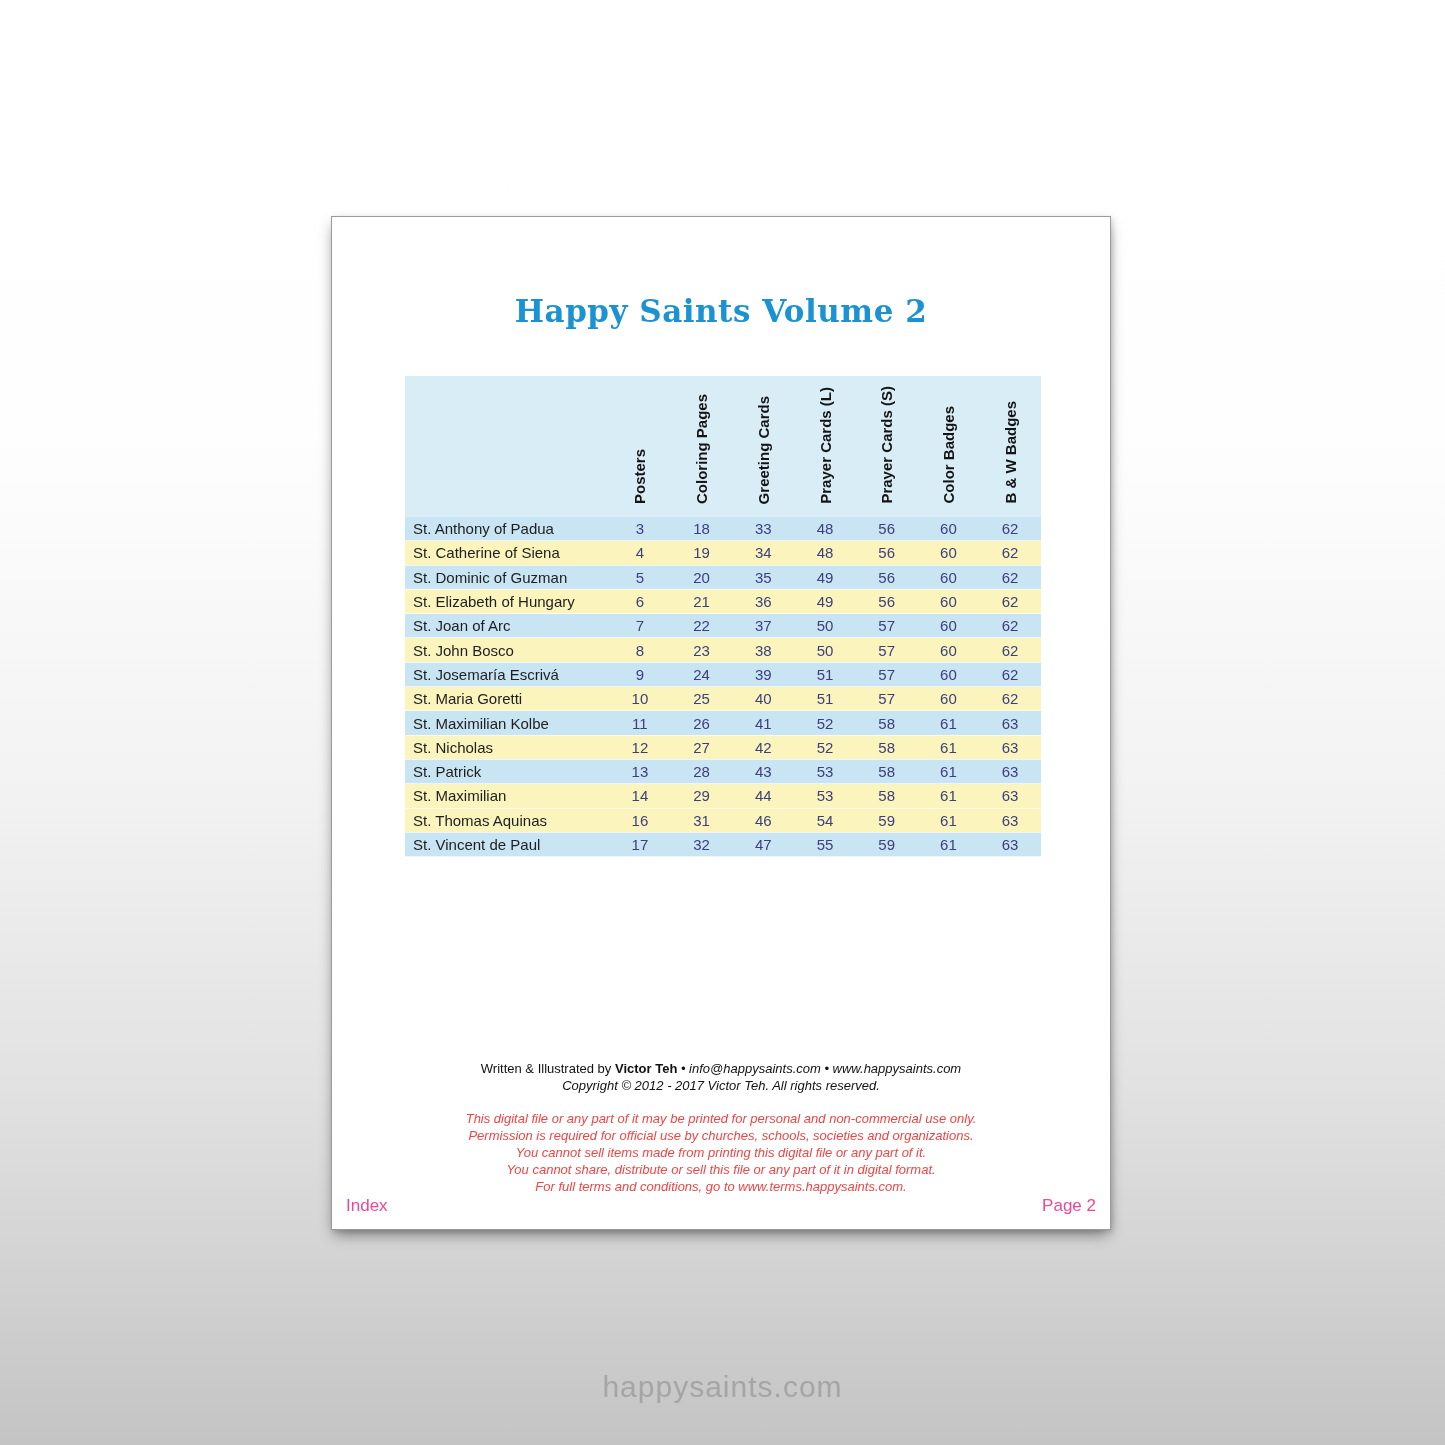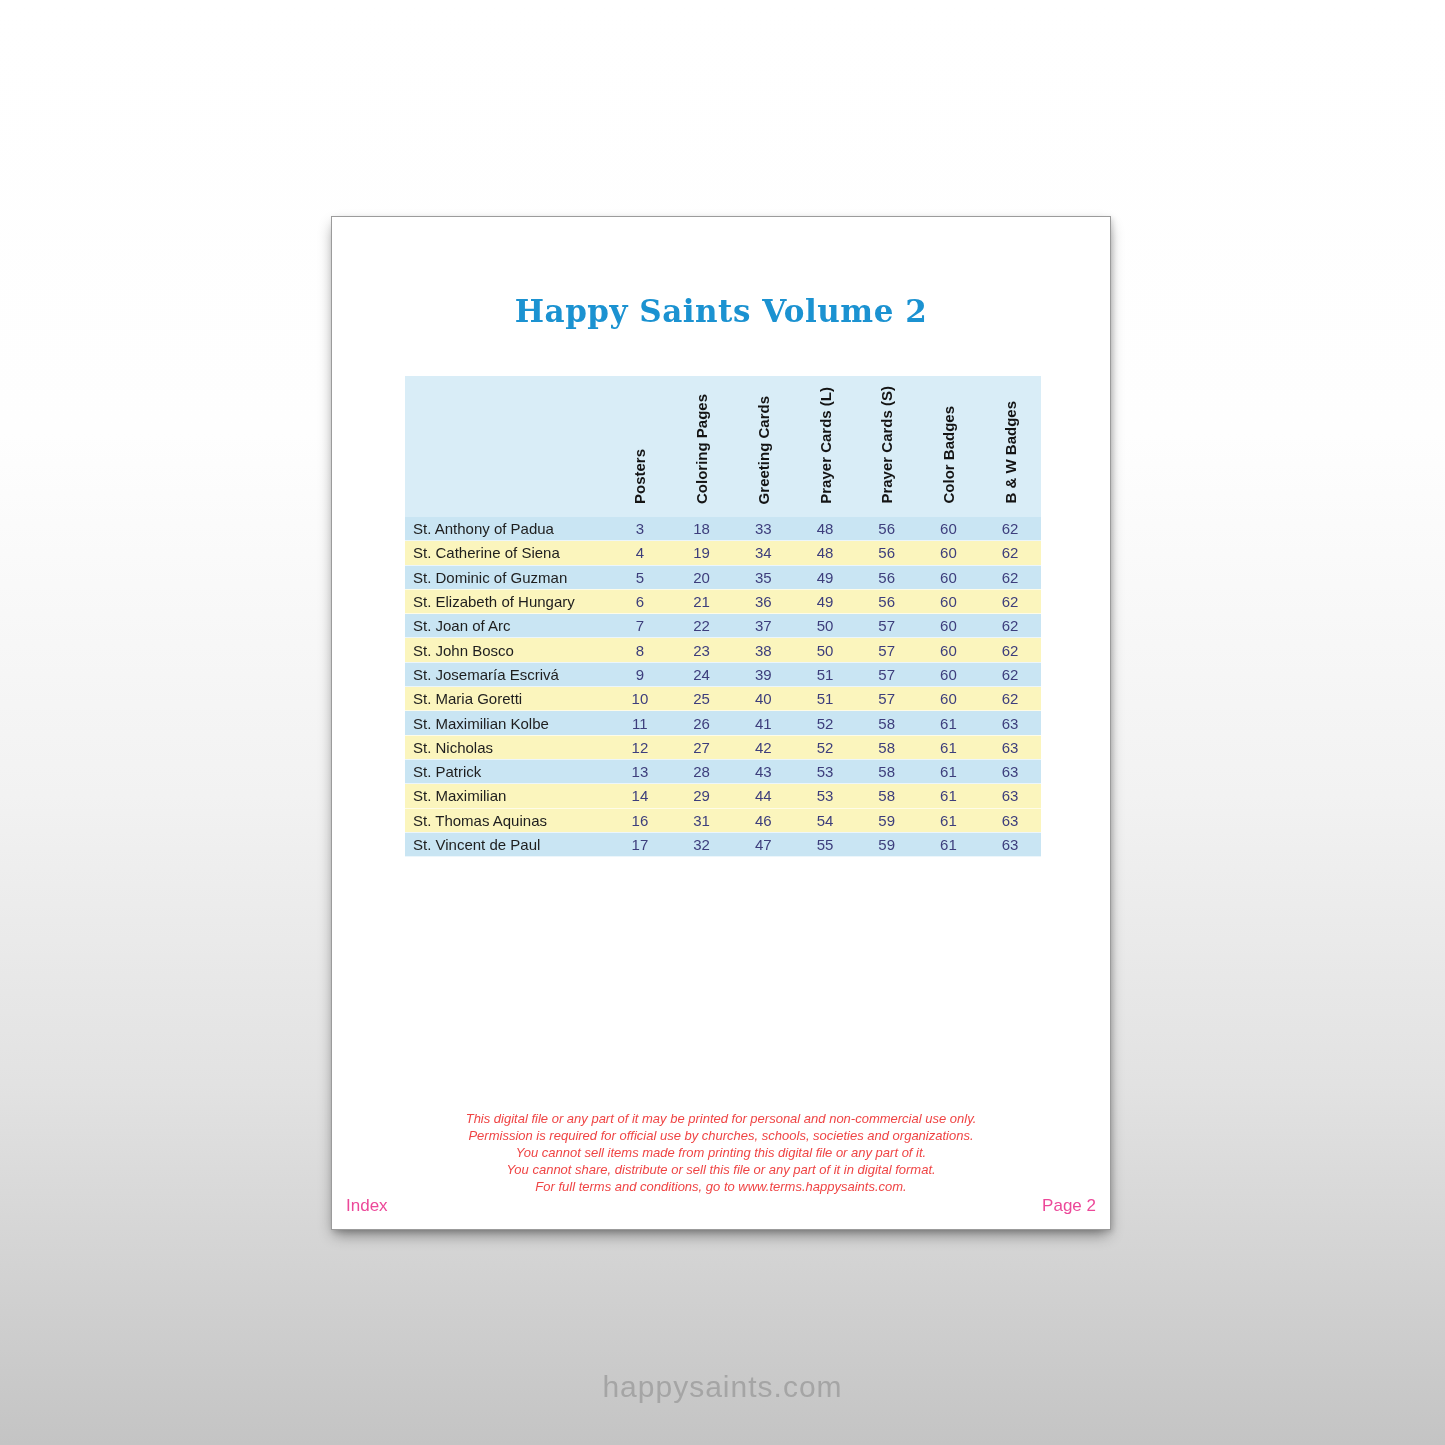--- a/index.html
+++ b/index.html
@@ -302,20 +302,24 @@
               <td class="num">47</td>
               <td class="num">55</td>
               <td class="num">59</td>
               <td class="num">61</td>
               <td class="num">63</td>
             </tr>
           </tbody>
       </table>
     </div>
 
+    <div class="credits">
+      <div><span>Written &amp; Illustrated by </span><span class="bold">Victor Teh</span><span class="ital"> • info@happysaints.com • www.happysaints.com</span></div>
+      <div class="ital">Copyright © 2012 - 2017 Victor Teh. All rights reserved.</div>
+    </div>
 
     <div class="terms">
       <div>This digital file or any part of it may be printed for personal and non-commercial use only.</div>
       <div>Permission is required for official use by churches, schools, societies and organizations.</div>
       <div>You cannot sell items made from printing this digital file or any part of it.</div>
       <div>You cannot share, distribute or sell this file or any part of it in digital format.</div>
       <div>For full terms and conditions, go to www.terms.happysaints.com.</div>
     </div>
 
     <div class="corner left">Index</div>

